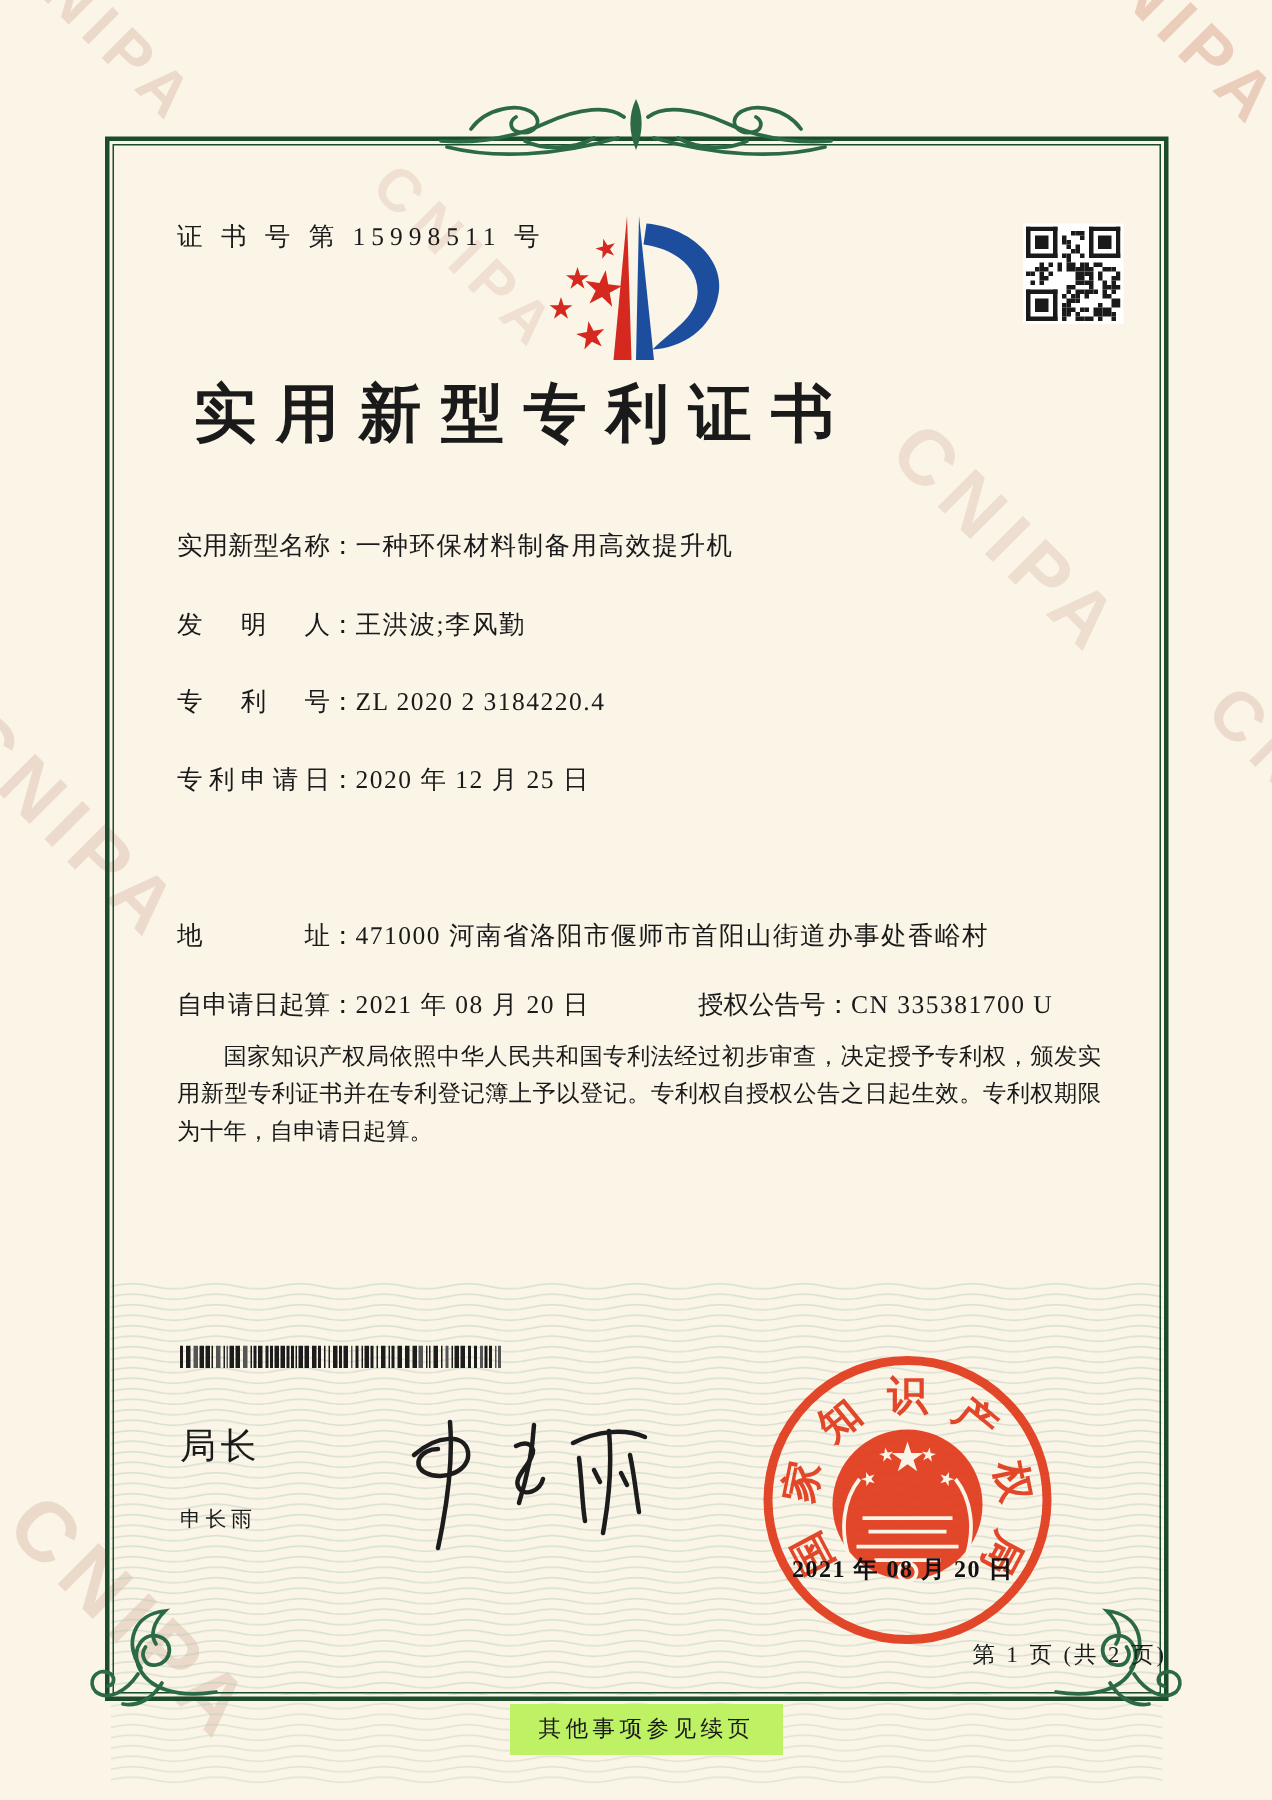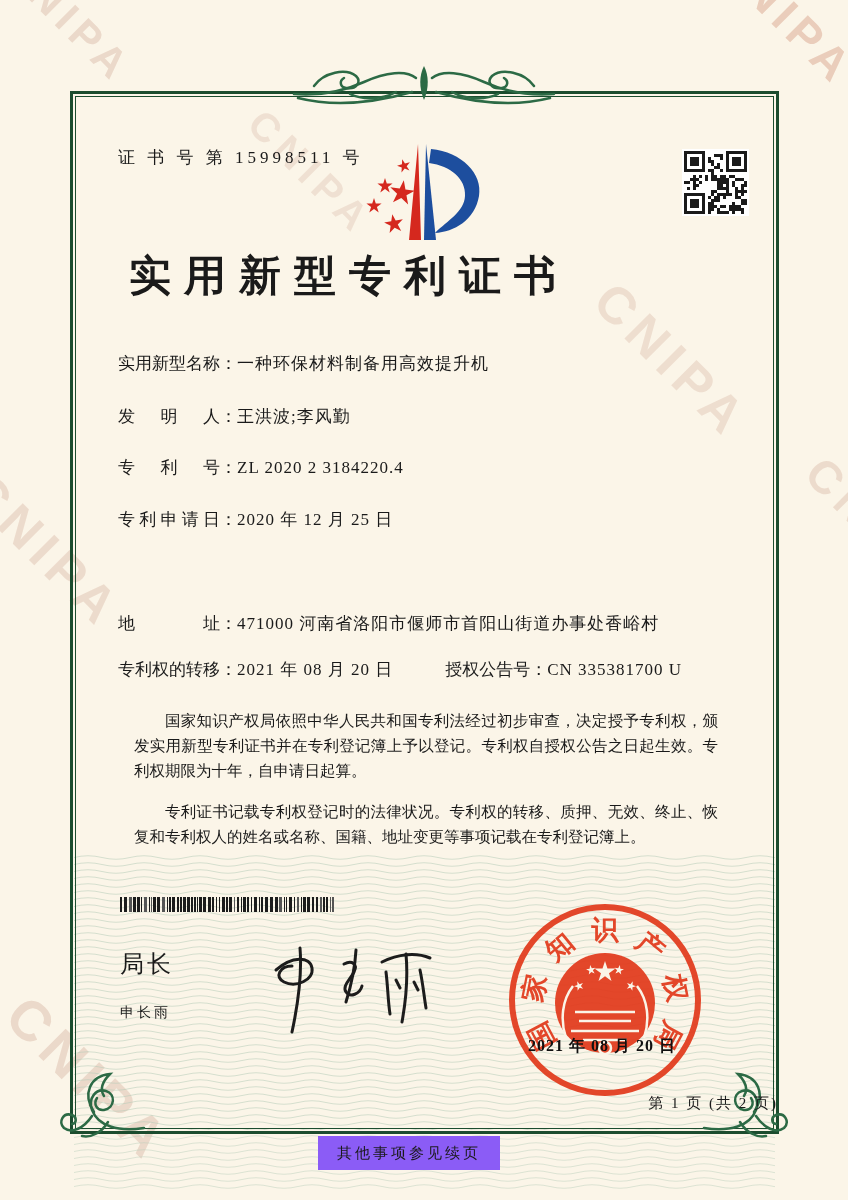--- a/index.html
+++ b/index.html
@@ -25,42 +25,42 @@
   .cert-no{position:absolute;left:118px;top:146px;font-size:17px;letter-spacing:4px;}
   .logo{position:absolute;left:352px;top:136px;}
   .qr{position:absolute;left:682px;top:149px;background:#fff;padding:2px;}
   .title{position:absolute;left:70px;top:248px;width:708px;
          font-size:42px;font-weight:bold;letter-spacing:13px;text-indent:13px;padding-left:46px;}
   
   .frow{position:absolute;left:118px;font-size:17px;line-height:24px;white-space:nowrap;}
   .flabel{display:inline-block;width:102px;text-align:justify;text-align-last:justify;vertical-align:top;font-family:Liberation Serif, serif;}
   .fcolon{display:inline-block;vertical-align:top;}
   .fval{letter-spacing:1px;}
-  .grant2{margin-left:52px;}
+  .grant2{margin-left:72px;}
   
   .bodytext{position:absolute;left:118px;top:692px;width:616px;font-size:15.5px;
             line-height:25px;text-align:justify;}
-  .bodytext p{margin:16px;text-indent:2em;}
+  .bodytext p{margin:0;text-indent:2em;}
   
   .barcode{position:absolute;left:120px;top:897px;}
   .officer-title{position:absolute;left:120px;top:948px;font-size:24px;letter-spacing:3px;}
   .officer-name{position:absolute;left:120px;top:1004px;font-size:14px;letter-spacing:3px;}
   .signature{position:absolute;left:248px;top:942px;}
   .seal{position:absolute;left:505px;top:900px;opacity:.93;}
   .seal-ring{fill:none;stroke:var(--seal-red);stroke-width:6px;}
   .seal-char{font-family:"Liberation Serif","DejaVu Serif",serif;font-size:27px;font-weight:bold;
              fill:var(--seal-red);text-anchor:middle;dominant-baseline:middle;}
   .seal-red-fill{fill:var(--seal-red);}
   .seal-white{stroke:#fbf5e8;fill:none;}
   .seal-date{position:absolute;left:528px;top:1036px;font-size:16px;font-weight:bold;
              letter-spacing:1px;color:#111;}
   .page-info{position:absolute;left:70px;top:1094px;width:708px;text-align:right;
              font-size:15px;letter-spacing:2px;}
-  .note-box{position:absolute;left:318px;top:1136px;width:182px;height:34px;line-height:34px;
-            text-align:center;background:#8b5cf6;font-size:15px;letter-spacing:3px;}
+  .note-box{position:absolute;left:340px;top:1136px;width:182px;height:34px;line-height:34px;
+            text-align:center;background:#bef264;font-size:15px;letter-spacing:3px;}
   
   .logo-red{fill:var(--logo-red);}
   .logo-blue{fill:var(--logo-blue);}
   .flourish{position:absolute;}
   .flourish path{stroke:#2c6a45;fill:none;stroke-width:2.5px;stroke-linecap:round;}
   .flourish .filled{fill:#2c6a45;stroke:none;}
 </style>
 </head>
 <body>
 
@@ -282,26 +282,25 @@
   <div class="frow" style="top:456px">
     <span class="flabel">专利号</span><span class="fcolon">：</span><span class="fval">ZL 2020 2 3184220.4</span>
   </div>
   <div class="frow" style="top:508px">
     <span class="flabel">专利申请日</span><span class="fcolon">：</span><span class="fval">2020 年 12 月 25 日</span>
   </div>
   <div class="frow" style="top:612px">
     <span class="flabel">地址</span><span class="fcolon">：</span><span class="fval">471000  河南省洛阳市偃师市首阳山街道办事处香峪村</span>
   </div>
   <div class="frow" style="top:658px">
-    <span class="flabel">专利权的转移</span><span class="fcolon">：</span><span class="fval">2021 年 08 月 20 日</span><span class="grant2">授权公告号</span><span class="fcolon">：</span><span class="fval">CN 335381700 U</span>
+    <span class="flabel">自申请日起算</span><span class="fcolon">：</span><span class="fval">2021 年 08 月 20 日</span><span class="grant2">授权公告号</span><span class="fcolon">：</span><span class="fval">CN 335381700 U</span>
   </div>
 
   <div class="bodytext">
     <p>国家知识产权局依照中华人民共和国专利法经过初步审查，决定授予专利权，颁发实用新型专利证书并在专利登记簿上予以登记。专利权自授权公告之日起生效。专利权期限为十年，自申请日起算。</p>
-    <p>专利证书记载专利权登记时的法律状况。专利权的转移、质押、无效、终止、恢复和专利权人的姓名或名称、国籍、地址变更等事项记载在专利登记簿上。</p>
   </div>
 
   <svg id="barcode-svg" class="barcode" width="218" height="15">
       <rect x="0" y="0" width="2" height="15" fill="#1c1c1c"></rect>
       <rect x="4" y="0" width="3" height="15" fill="#1c1c1c"></rect>
       <rect x="9" y="0" width="3" height="15" fill="#555"></rect>
       <rect x="13" y="0" width="3" height="15" fill="#1c1c1c"></rect>
       <rect x="17" y="0" width="3" height="15" fill="#1c1c1c"></rect>
       <rect x="21" y="0" width="1" height="15" fill="#1c1c1c"></rect>
       <rect x="24" y="0" width="3" height="15" fill="#555"></rect>

